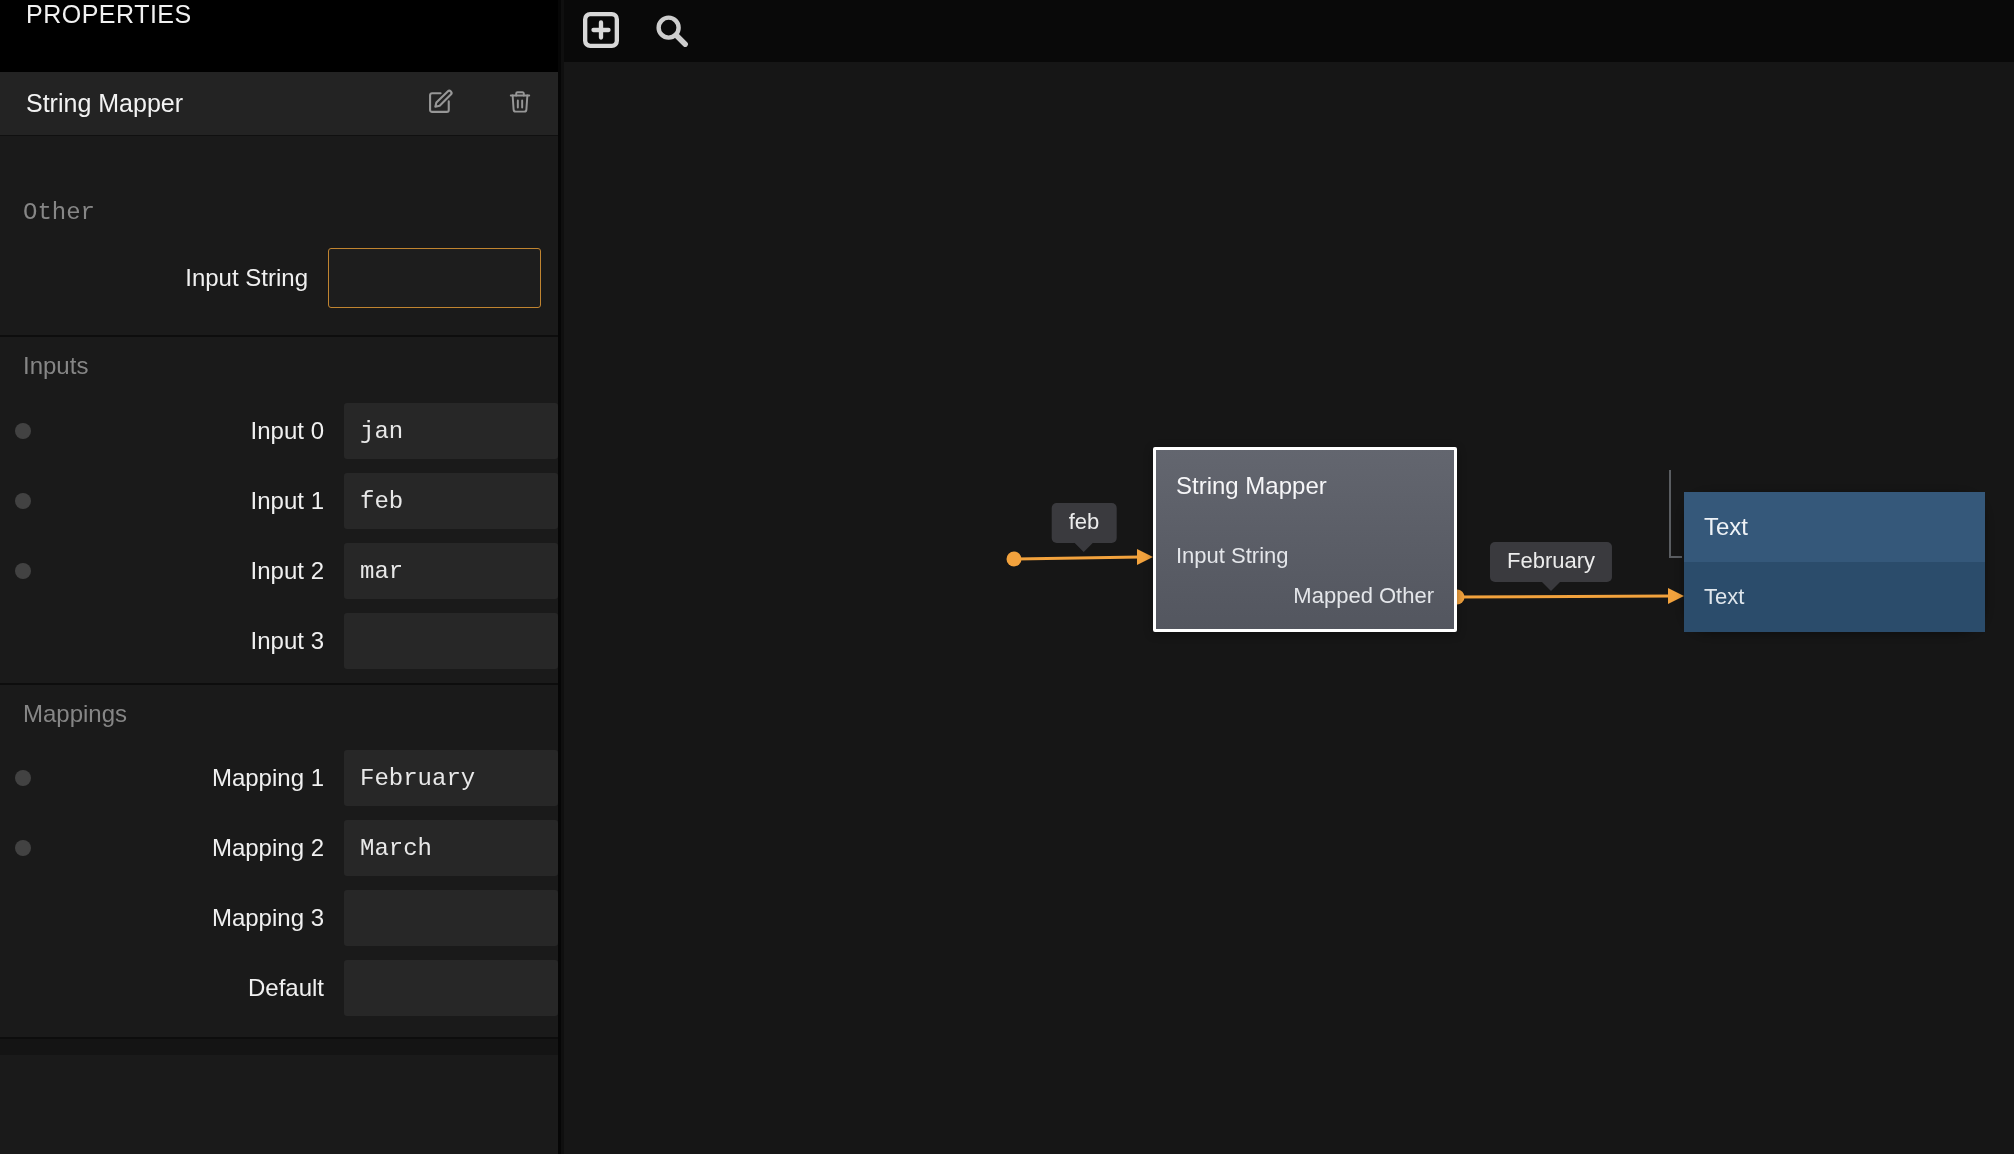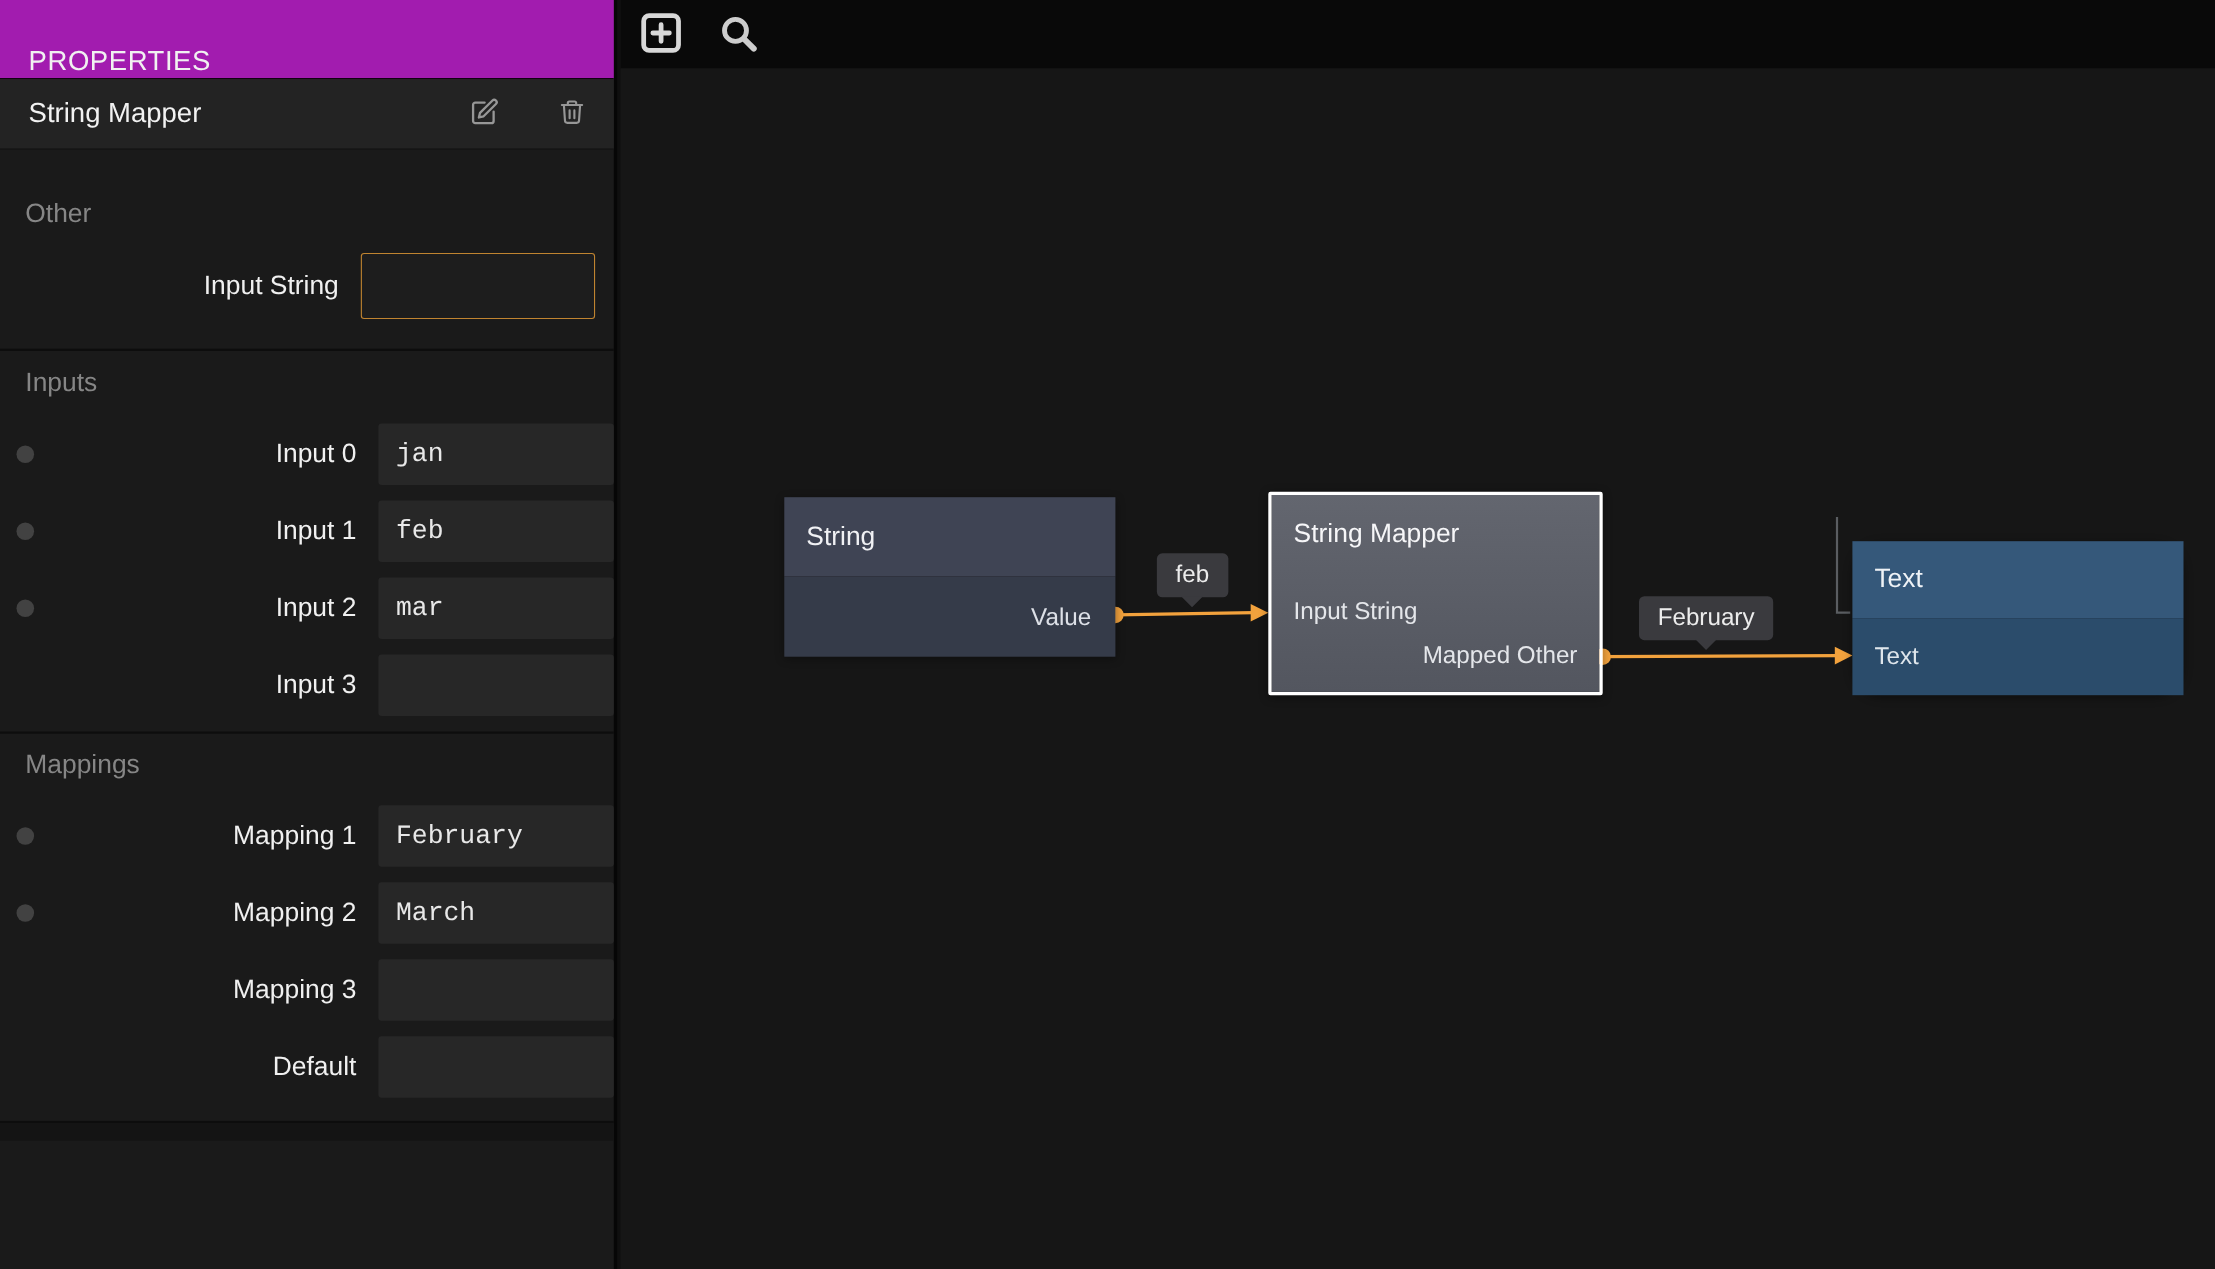--- a/index.html
+++ b/index.html
@@ -10,40 +10,40 @@
     color:#e9e9e9;
   }
   #root { position:relative; width:2014px; height:1154px; }
 
   
   .sidebar {
     position:absolute; left:0; top:0; width:561px; height:1154px;
     background:#1a1a1a; border-right:3px solid #060606;
   }
   .sb-header {
-    height:72px; background:#a21caf; border-bottom:1px solid #000;
-    display:flex; align-items:flex-end; padding:0 26px;
+    height:72px; background:#000000; border-bottom:1px solid #000;
+    display:flex; align-items:flex-start; padding:0 26px;
     font-size:25px; letter-spacing:.5px; color:#f1f1f1;
   }
   .sb-noderow {
     height:64px; background:#232323; border-bottom:1px solid #101010;
     display:flex; align-items:center; padding:0 24px 0 26px;
     font-size:25px; color:#f2f2f2;
   }
   .sb-noderow .nr-title { flex:1; }
   .icon-btn {
     background:none; border:none; cursor:pointer; padding:0;
     width:28px; height:28px; display:flex; align-items:center; justify-content:center;
   }
   .icon-btn + .icon-btn { margin-left:52px; }
 
   .section-label {
     color:#868686; font-size:24px; padding-left:23px; height:30px; line-height:30px;
   }
-  .lbl-other { margin-top:44px; }
+  .lbl-other { margin-top:62px;font-family:Liberation Mono, monospace; }
   .lbl-inputs, .lbl-mappings { margin-top:14px; }
 
   .input-string-row { margin-top:20px; height:60px; display:flex; align-items:center; }
   .row-label {
     width:308px; text-align:right; margin-right:20px;
     font-size:24px; color:#f0f0f0;
   }
   .field-box {
     width:214px; height:56px; background:#272727; border:none; border-radius:3px;
     color:#e8e8e8; font-size:24px; font-family:Liberation Mono, monospace;
@@ -250,26 +250,20 @@
         <polygon points="589,557 573,549 573,565" fill="#f2a23d"></polygon>
         <circle cx="450" cy="559" r="7.5" fill="#f2a23d"></circle>
       </g>
       <g>
         <line x1="893" y1="597" x2="1107" y2="596" stroke="#f2a23d" stroke-width="3"></line>
         <polygon points="1120,596 1104,588 1104,604" fill="#f2a23d"></polygon>
         <circle cx="893" cy="597" r="7.5" fill="#f2a23d"></circle>
       </g>
     </svg>
 
-    <div class="node string-node">
-      <div class="n-hdr">String</div>
-      <div class="n-body">
-        <span>Value</span>
-      </div>
-    </div>
 
     <div class="node mapper-node">
       <div class="sm-title">String Mapper</div>
       <div class="sm-input">Input String</div>
       <div class="sm-output">Mapped Other</div>
     </div>
 
 
     <div class="node text-node">
       <div class="tn-hdr">Text</div>

